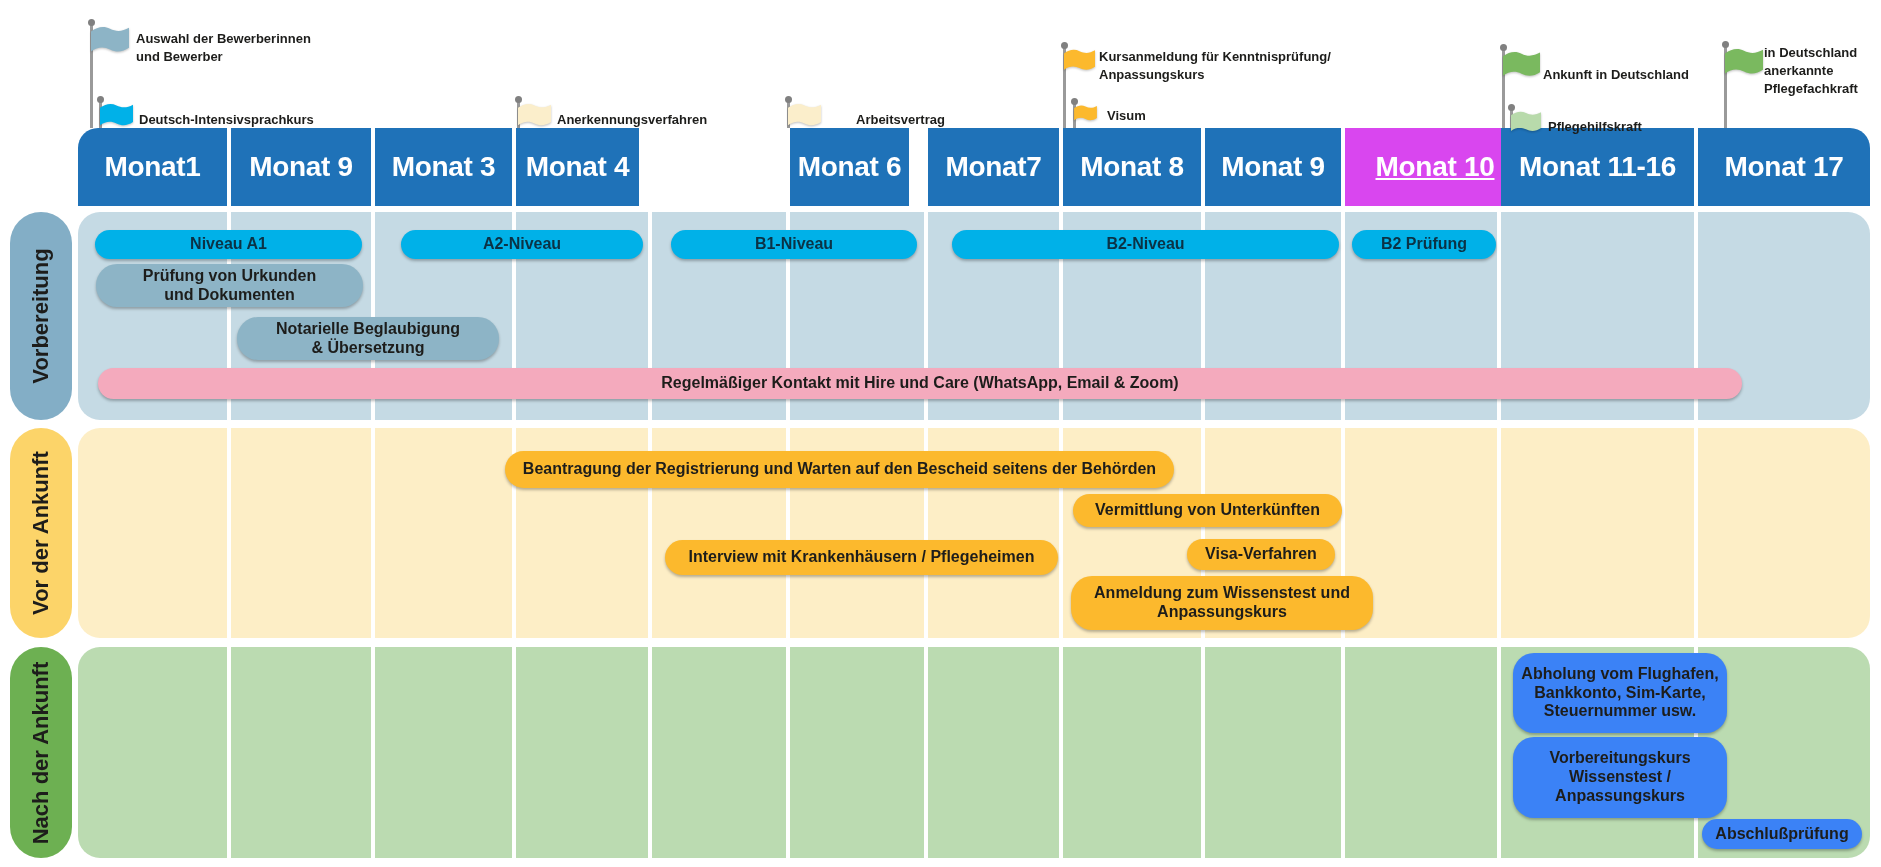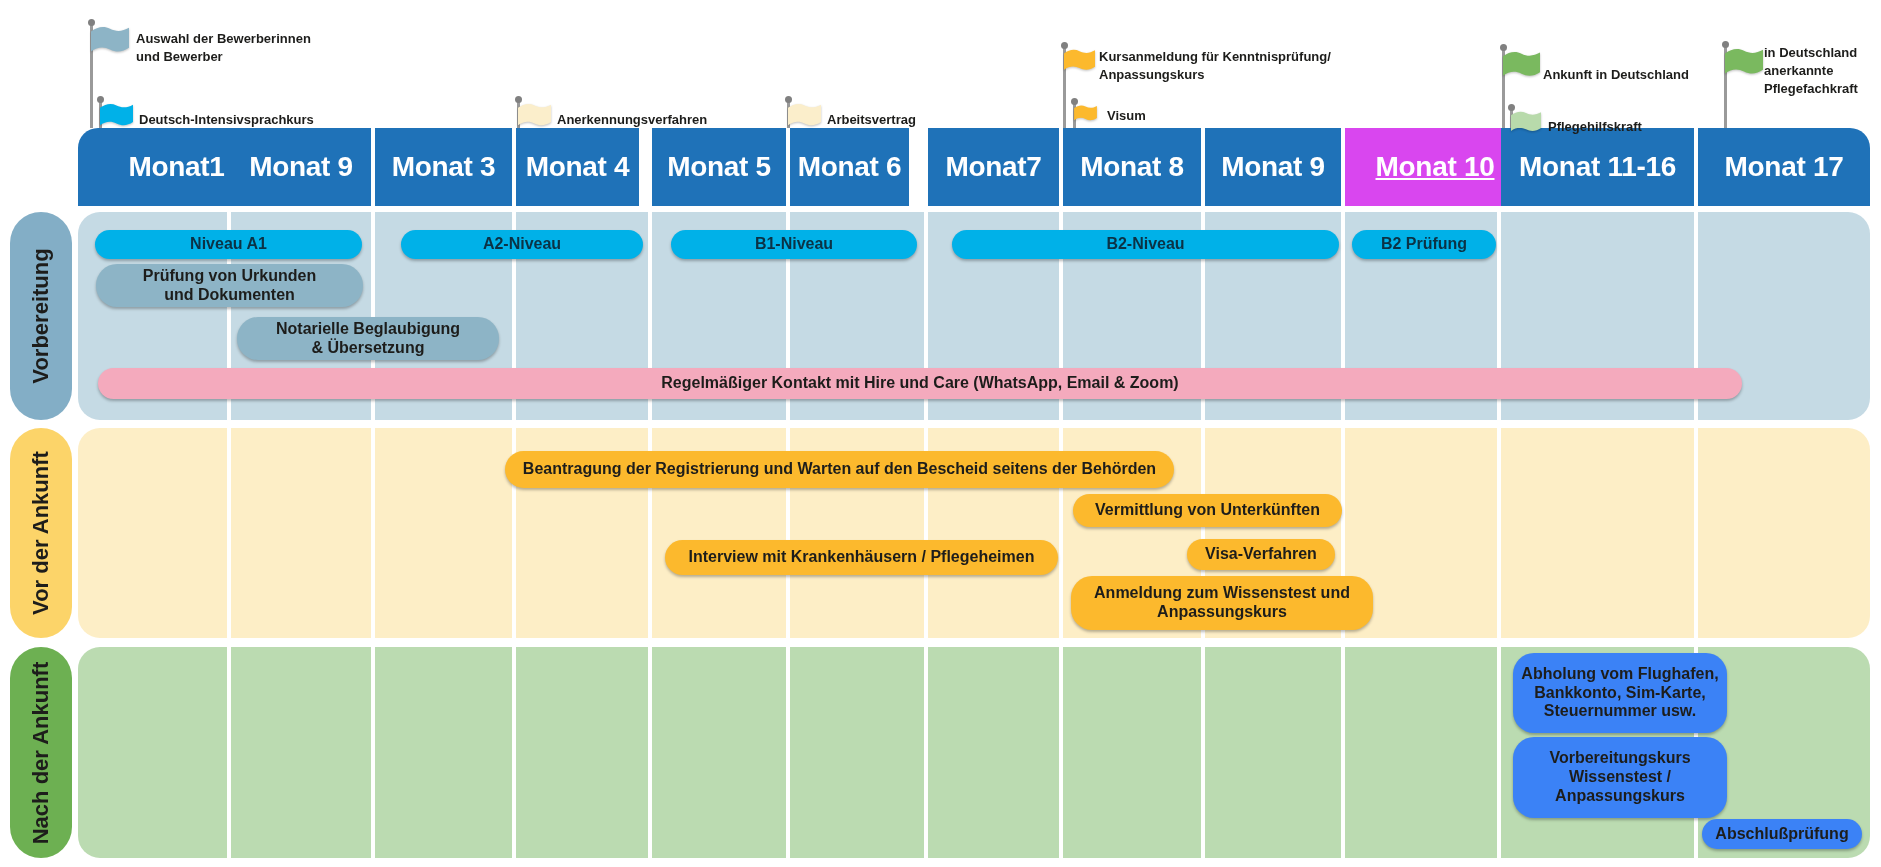--- a/index.html
+++ b/index.html
@@ -89,25 +89,24 @@
       <div class="sep" style="left: 1059px; top: 647px; height: 211px;"></div>
       <div class="sep" style="left: 1201px; top: 647px; height: 211px;"></div>
       <div class="sep" style="left: 1341px; top: 647px; height: 211px;"></div>
       <div class="sep" style="left: 1497px; top: 647px; height: 211px;"></div>
       <div class="sep" style="left: 1694px; top: 647px; height: 211px;"></div>
       <div class="pill" style="top: 647px; height: 211px; background: rgb(109, 176, 82);">
         <span>Nach der Ankunft</span>
       </div>
     </div>
   <div id="header-layer" class="layer">
-      <div class="month first" style="left: 78px; width: 149px; background: rgb(31, 114, 184); padding-left: 24px;">Monat1</div>
+      <div class="month first" style="left: 78px; width: 149px; background: rgb(31, 114, 184);">Monat1</div>
       <div class="month" style="left: 231px; width: 140px; background: rgb(31, 114, 184);">Monat 9</div>
       <div class="month" style="left: 375px; width: 137px; background: rgb(31, 114, 184);">Monat 3</div>
       <div class="month" style="left: 516px; width: 123px; background: rgb(31, 114, 184);">Monat 4</div>
-      <div class="month" style="left: 652px; width: 134px; background: rgb(31, 114, 184);">Monat 5</div>
       <div class="month" style="left: 790px; width: 119px; background: rgb(31, 114, 184);">Monat 6</div>
       <div class="month" style="left: 928px; width: 131px; background: rgb(31, 114, 184);">Monat7</div>
       <div class="month" style="left: 1063px; width: 138px; background: rgb(31, 114, 184);">Monat 8</div>
       <div class="month" style="left: 1205px; width: 136px; background: rgb(31, 114, 184);">Monat 9</div>
       <div class="month" style="left: 1345px; width: 180px; background: #d946ef; text-decoration: underline;">Monat 10</div>
       <div class="month" style="left: 1501px; width: 193px; background: rgb(31, 114, 184);">Monat 11-16</div>
       <div class="month last" style="left: 1698px; width: 172px; background: rgb(31, 114, 184);">Monat 17</div>
     </div>
   <div id="flags-layer" class="layer">
       <div class="pole" style="left: 90px; top: 22px; height: 106px; background: rgb(154, 154, 154);"></div>
@@ -127,21 +126,21 @@
       <div class="pole-dot" style="left: 515px; top: 96px;"></div>
       <svg viewBox="0 0 36 30" class="flag" style="left: 518px; top: 103px; width: 33px; height: 28px;">
         <path d="M0,5 C6,0.8 12,-0.5 18,2.5 C24,5.5 30,5 36,1.5 L36,20.5 C30,24.5 24,25 18,22 C12,19 6,19.5 0,24 Z" fill="#fbeecb"></path>
       </svg>
       <div class="flag-label" style="left: 557px; top: 111px;">Anerkennungsverfahren</div>
       <div class="pole" style="left: 787px; top: 99px; height: 29px; background: rgb(154, 154, 154);"></div>
       <div class="pole-dot" style="left: 785px; top: 96px;"></div>
       <svg viewBox="0 0 36 30" class="flag" style="left: 788px; top: 103px; width: 33px; height: 28px;">
         <path d="M0,5 C6,0.8 12,-0.5 18,2.5 C24,5.5 30,5 36,1.5 L36,20.5 C30,24.5 24,25 18,22 C12,19 6,19.5 0,24 Z" fill="#fbeecb"></path>
       </svg>
-      <div class="flag-label" style="left: 827px; top: 111px;">Arbeitsvertrag</div>
+      <div class="flag-label" style="left: 856px; top: 111px;">Arbeitsvertrag</div>
       <div class="pole" style="left: 1063px; top: 45px; height: 83px; background: rgb(154, 154, 154);"></div>
       <div class="pole-dot" style="left: 1061px; top: 42px;"></div>
       <svg viewBox="0 0 36 30" class="flag" style="left: 1064px; top: 49px; width: 31px; height: 26px;">
         <path d="M0,5 C6,0.8 12,-0.5 18,2.5 C24,5.5 30,5 36,1.5 L36,20.5 C30,24.5 24,25 18,22 C12,19 6,19.5 0,24 Z" fill="#fcb92d"></path>
       </svg>
       <div class="flag-label" style="left: 1099px; top: 48px;">Kursanmeldung für Kenntnisprüfung/
 Anpassungskurs</div>
       <div class="pole" style="left: 1073px; top: 101px; height: 27px; background: rgb(154, 154, 154);"></div>
       <div class="pole-dot" style="left: 1071px; top: 98px;"></div>
       <svg viewBox="0 0 36 30" class="flag" style="left: 1074px; top: 105px; width: 23px; height: 19px;">

